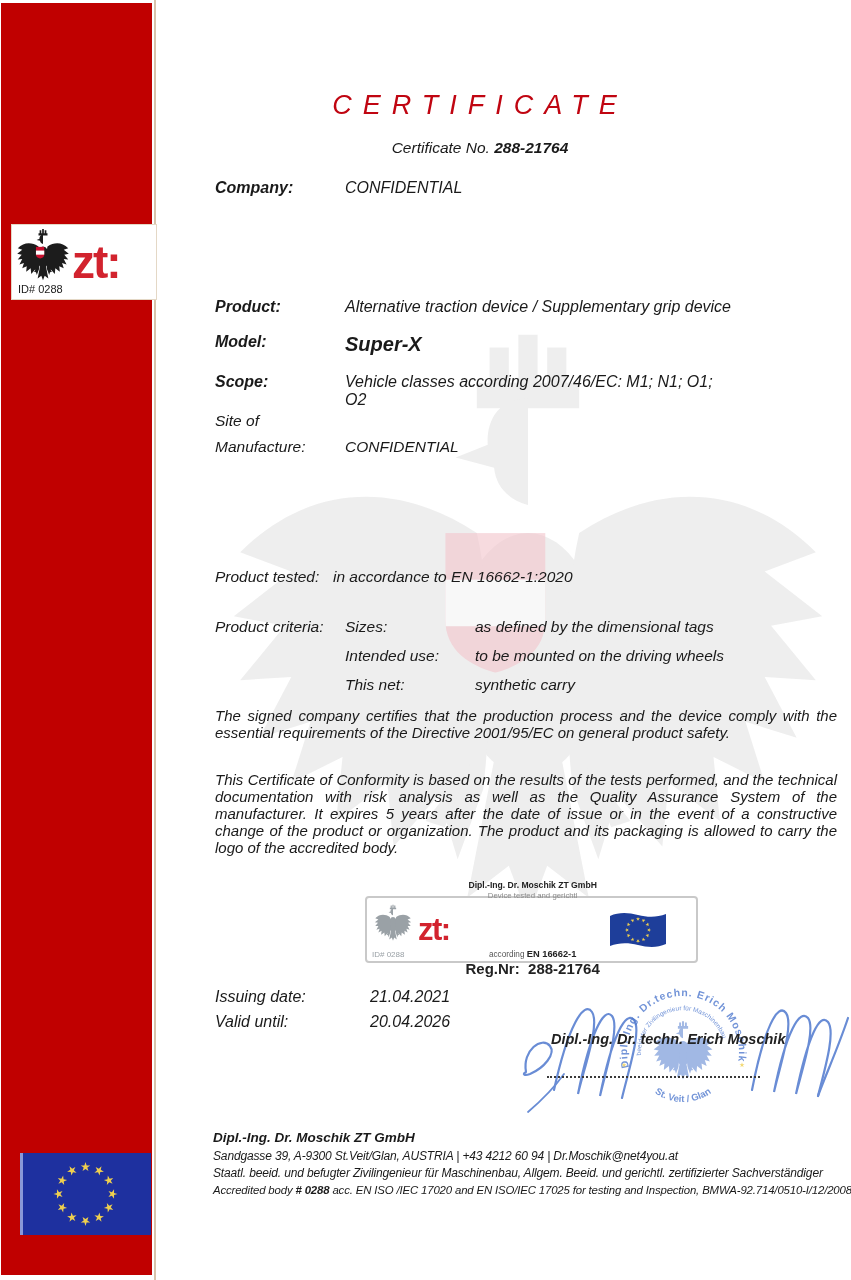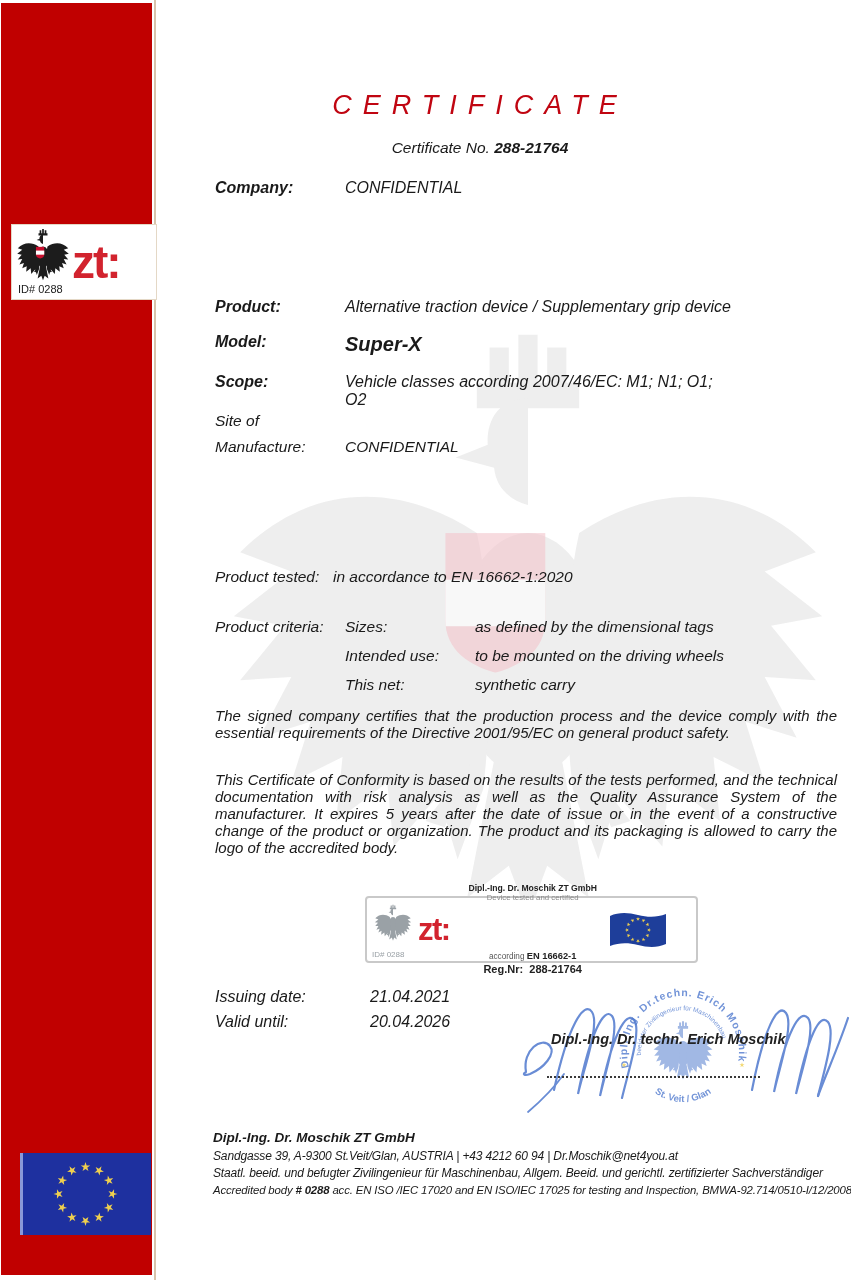--- a/index.html
+++ b/index.html
@@ -41,21 +41,21 @@
   .badge{left:365px;top:896px;width:333px;height:67px;background:#fff;border:2px solid #C9C9C9;
          border-radius:4px;display:flex;align-items:center;z-index:3;box-sizing:border-box;padding:0 5px;}
   .badge-eagle-wrap{position:relative;width:44px;height:58px;flex:0 0 auto;}
   .badge-id{position:absolute;left:0;bottom:0;font-size:8px;color:#9AA1A6;font-style:normal;}
   .zt-badge{font-size:31px;font-weight:900;color:#D2232E;letter-spacing:-1.5px;line-height:1;margin:0 7px 0 2px;}
   .badge-center{width:152px;text-align:center;font-style:normal;line-height:1.25;}
   .bc1{font-size:8.6px;font-weight:bold;color:#222;}
   .bc2{font-size:7.8px;color:#8a8a8a;}
   .bc3{font-size:8.2px;color:#555;margin-top:48px;}
   .bc3 b{color:#222;font-size:9.3px;}
-  .bc4{font-size:11px;font-weight:bold;color:#222;}
+  .bc4{font-size:15px;font-weight:bold;color:#222;}
 
   
   .dlab{position:absolute;left:215px;font-size:16px;}
   .dval{position:absolute;left:370px;font-size:16px;}
 
   
   .sig-svg{left:520px;top:962px;width:331px;height:165px;z-index:3;overflow:visible;}
   .dotline{left:547px;top:1076px;width:213px;border-top:2px dotted #3a3a3a;z-index:4;}
   .sig-name{left:551px;top:1031px;font-size:14.5px;font-weight:bold;z-index:4;color:#222;}
 
@@ -174,21 +174,21 @@
   <div class="abs badge">
     <div class="badge-eagle-wrap">
       <svg width="40" height="38" viewBox="0 0 100 96.3" style="position:absolute;left:1px;top:3px">
         <use href="#eagle" style="color:#9AA1A6"></use>
       </svg>
       <span class="badge-id">ID# 0288</span>
     </div>
     <span class="zt-badge upright">zt:</span>
     <div class="badge-center">
       <div class="bc1">Dipl.-Ing. Dr. Moschik ZT GmbH</div>
-      <div class="bc2">Device tested and certified</div>
+      <div class="bc2">Device tested and gerichtl</div>
       <div class="bc3"><span>according </span><b>EN 16662-1</b></div>
       <div class="bc4"><span>Reg.Nr:</span>&nbsp;&nbsp;<span>288-21764</span></div>
     </div>
     <svg width="58" height="42" viewBox="0 0 58 40">
       <path d="M1,6 C10,2 19,2.5 29,5 C39,7.5 48,7.5 57,4 L57,34 C48,38 39,37.5 29,35 C19,32.5 10,32.5 1,36 Z" fill="#1E3E9A"></path>
       <g transform="translate(29,20)">
         <use href="#star" transform="rotate(0) translate(0,-11) scale(0.42)"></use>
           <use href="#star" transform="rotate(30) translate(0,-11) scale(0.42)"></use>
           <use href="#star" transform="rotate(60) translate(0,-11) scale(0.42)"></use>
           <use href="#star" transform="rotate(90) translate(0,-11) scale(0.42)"></use>

